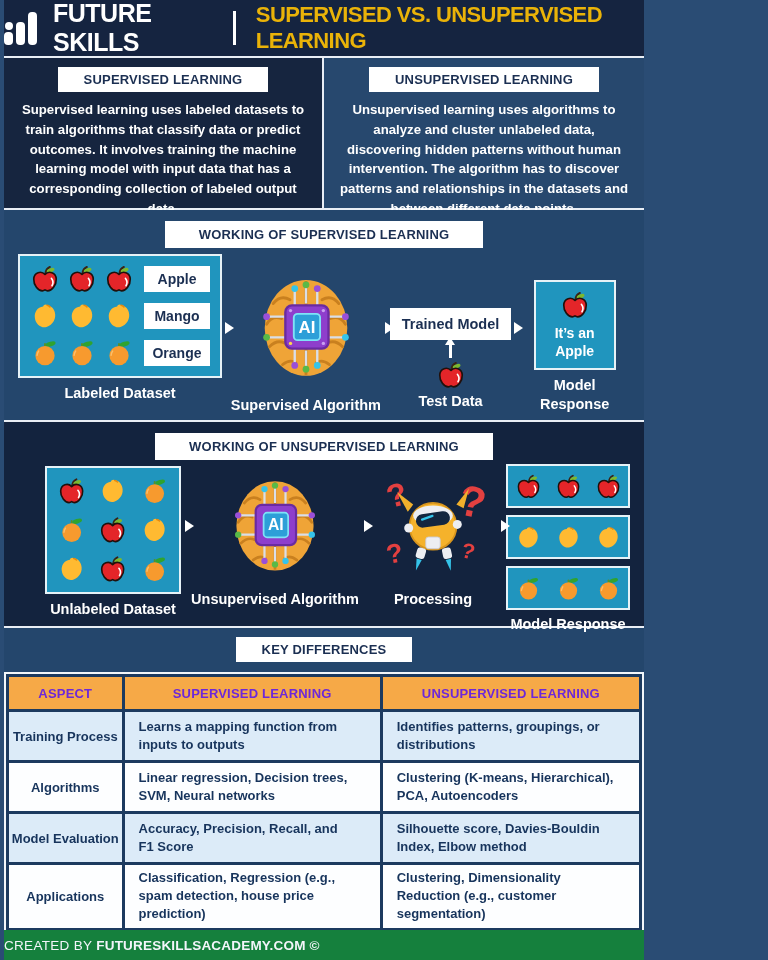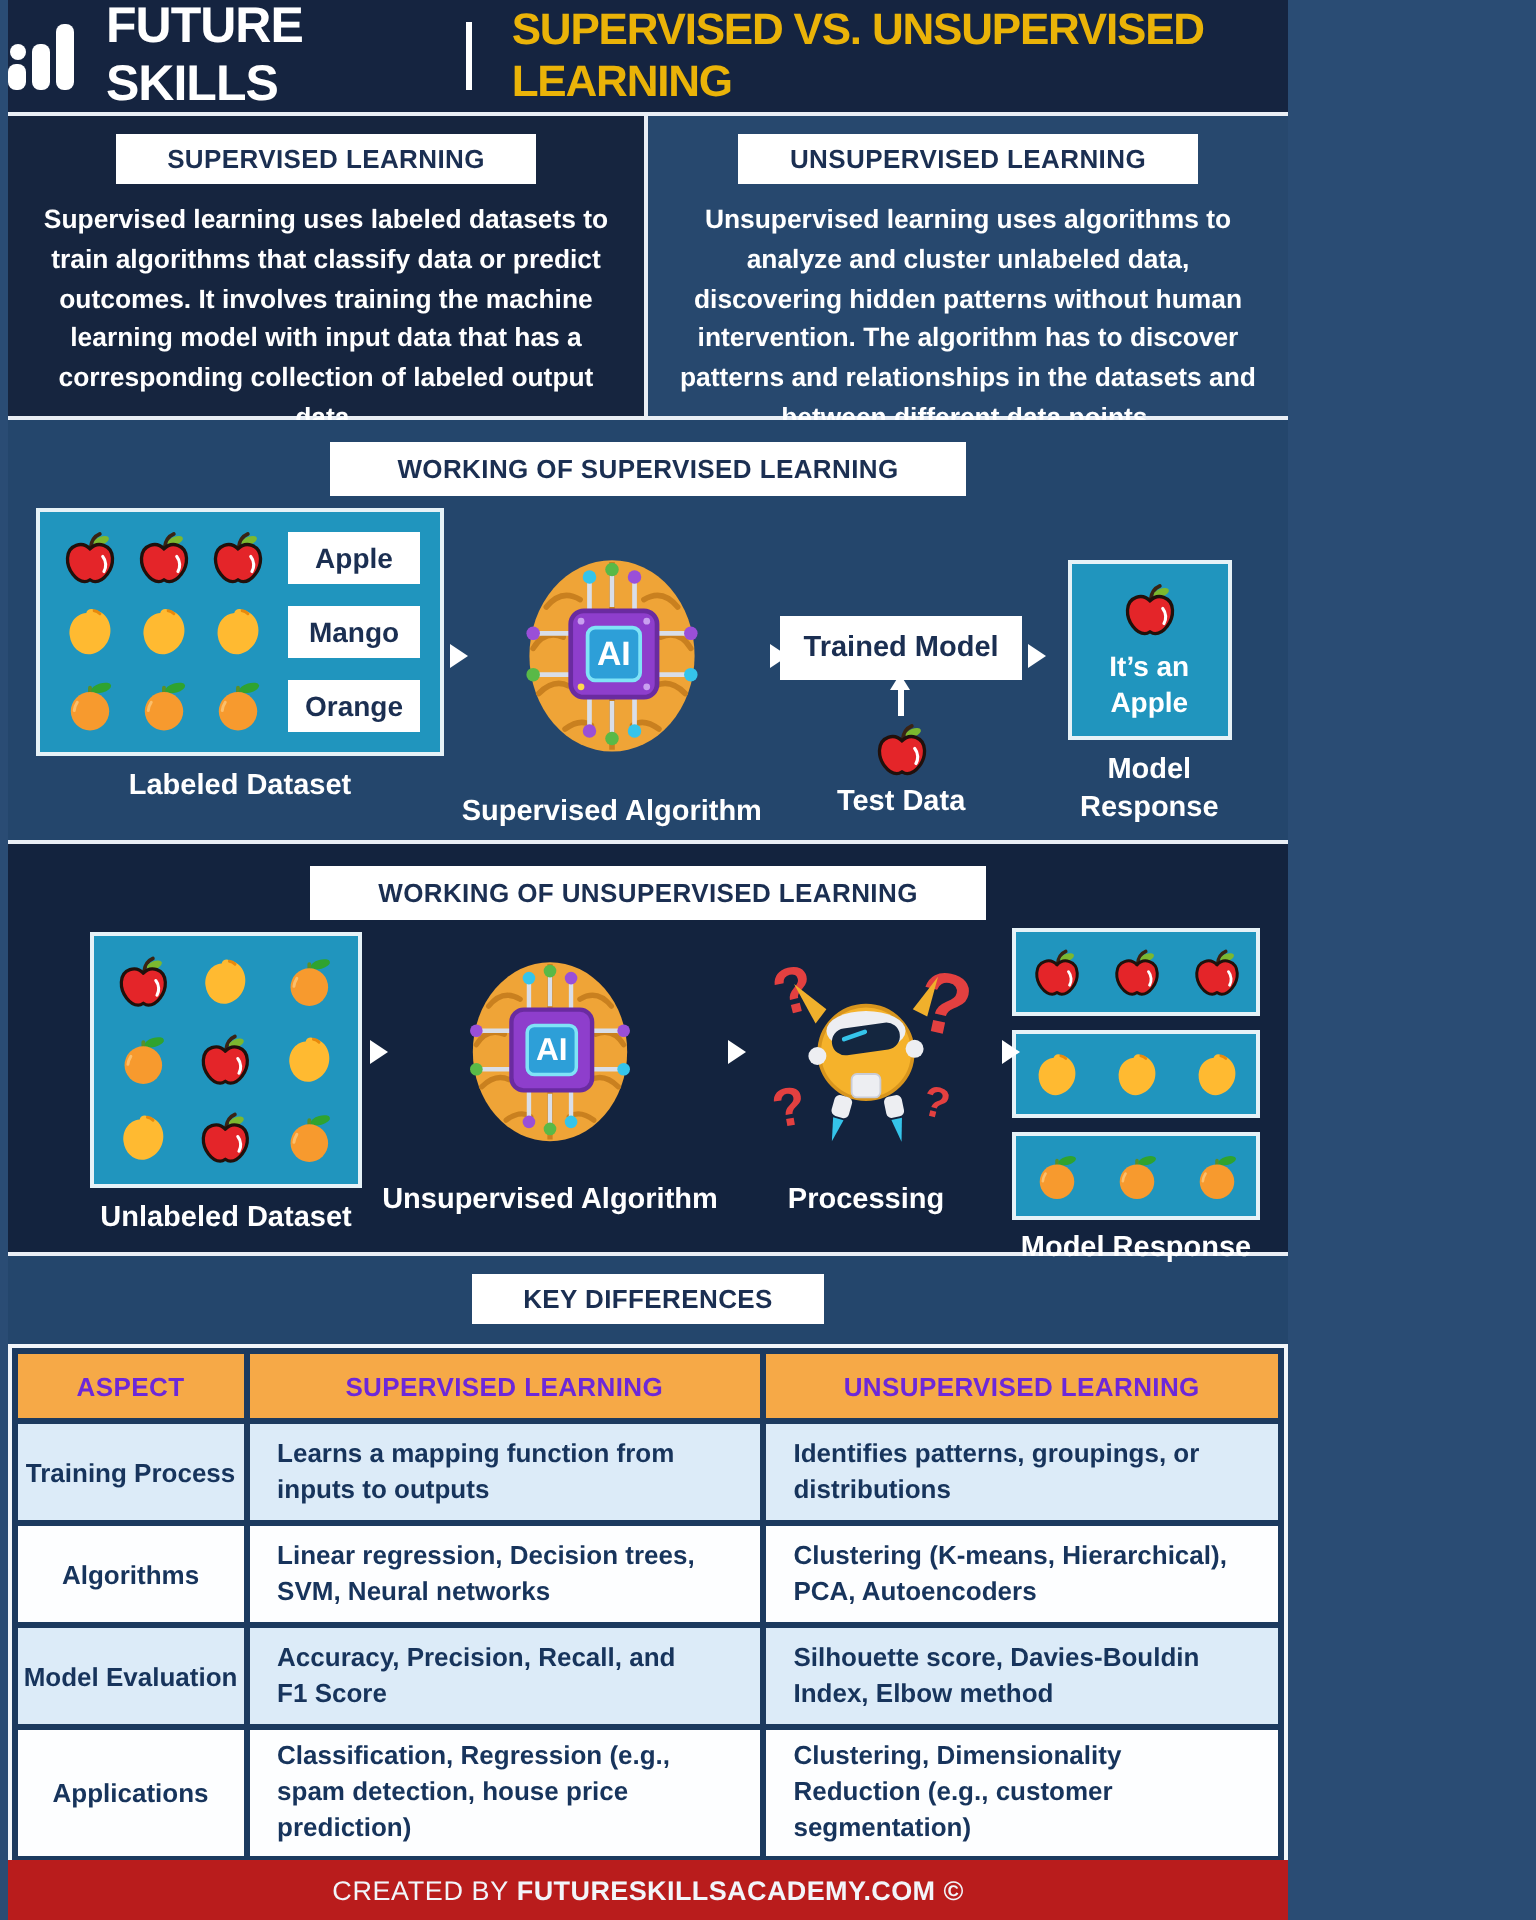--- a/index.html
+++ b/index.html
@@ -71,21 +71,21 @@
   .difftable th { background:#F6A947; color:#6d28d9; font-weight:bold; font-size:13px;
                   height:32px; letter-spacing:.2px; }
   .difftable td { font-size:13px; font-weight:bold; color:#17345C; height:48px; }
   .col-aspect { width:124px; } .col-sup { width:298px; } .col-unsup { width:298px; }
   .aspect-cell { text-align:center; }
   .val-cell { text-align:left; padding:4px 24px 4px 14px; line-height:1.4; }
   .row-alt  td { background:#DCEBF8; }
   .row-main td { background:#FDFEFF; }
 
   
-  .footer { flex:1; background:#b91c1c; display:flex; align-items:center; justify-content:center;
+  .footer { flex:1; background:#15803d; display:flex; align-items:center; 
             color:#F2F5FA; font-size:13.5px; letter-spacing:.3px; }
   .footer b { margin-left:4px; letter-spacing:.2px; }
 
   
   .col-ds-sup { margin-top:2px; }
   .sup-arrow1 { margin-top:74px; max-width:52px; }
   .sup-arrow2 { margin-top:74px; }
   .sup-arrow3 { margin-top:74px; }
   .col-algo-sup { margin-top:14px; width:158px; }
   .col-tm { margin-top:56px; }

